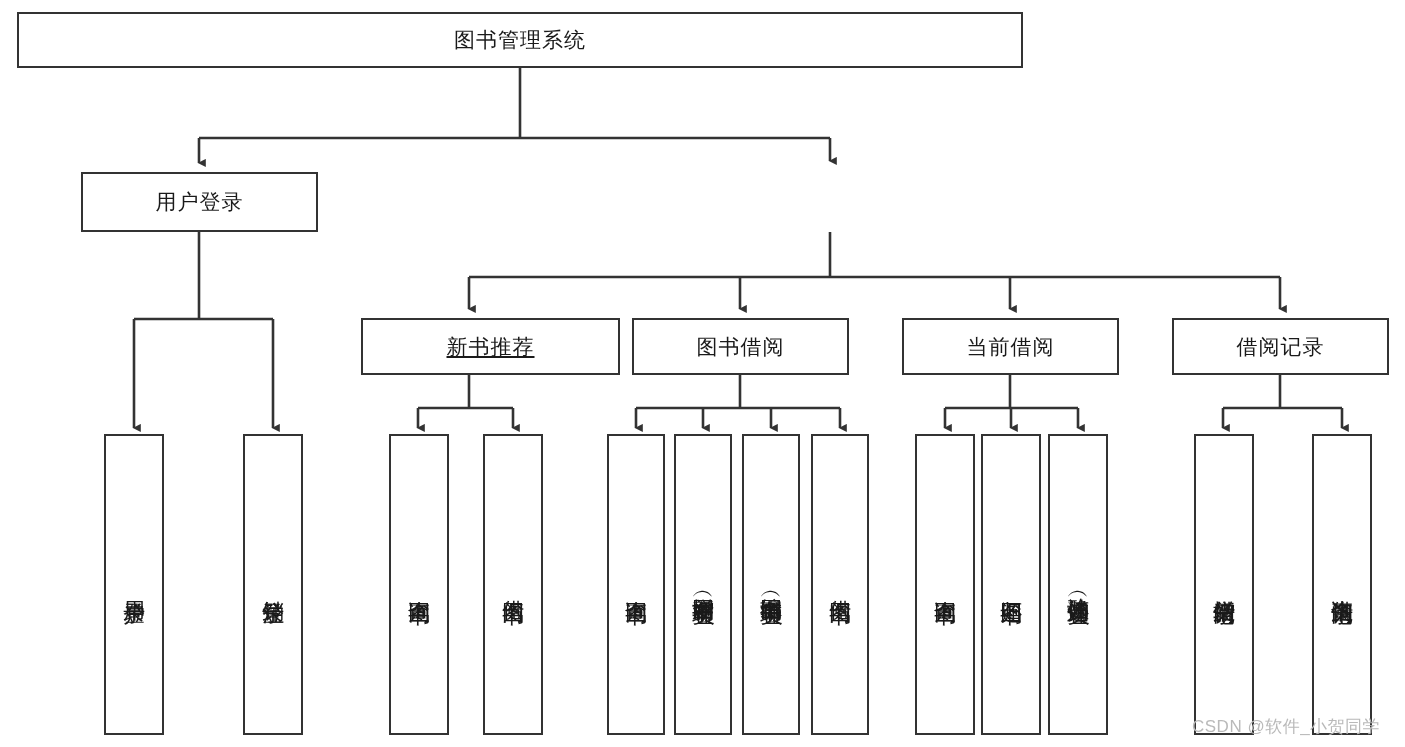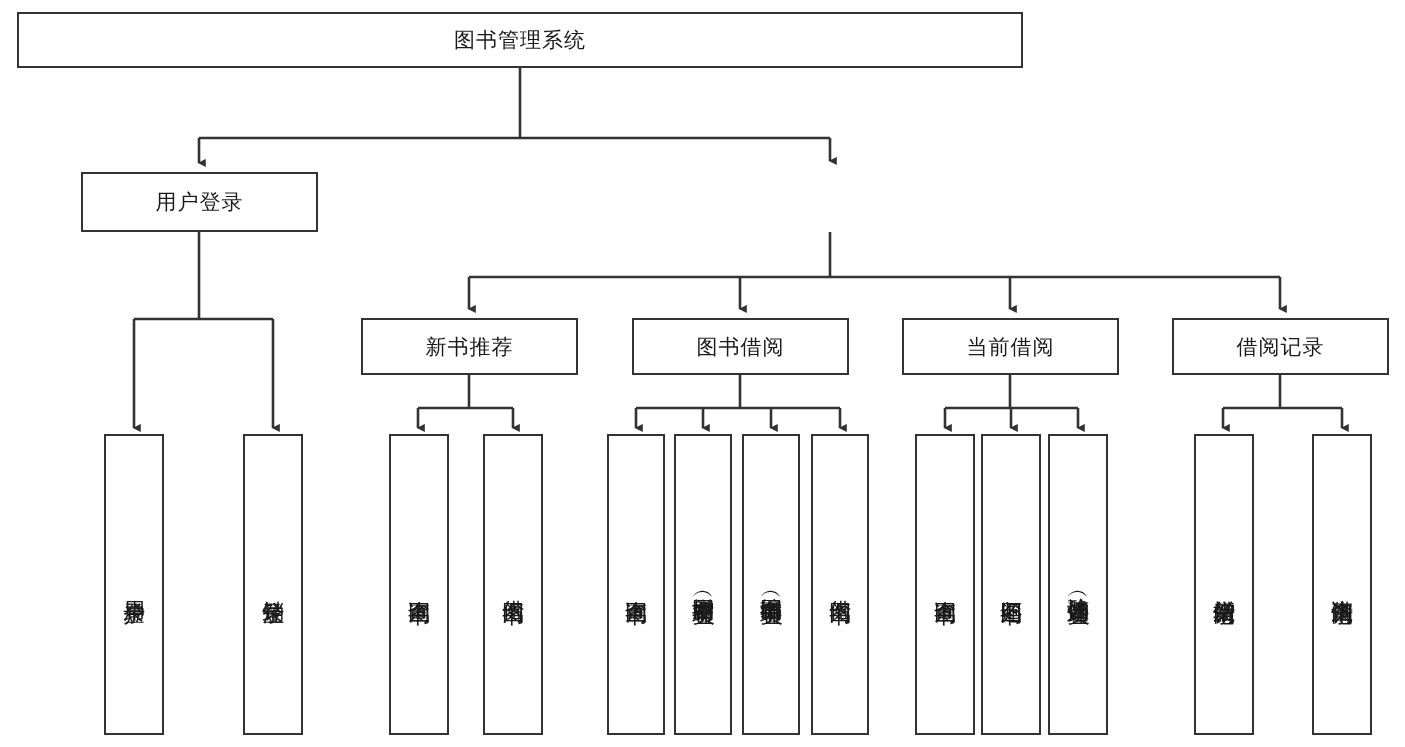--- a/index.html
+++ b/index.html
@@ -123,21 +123,21 @@
   </svg>
 
   <div class="node horiz" style="left:17px; top:12px; width:1006px; height:56px;">
     <span>图书管理系统</span>
   </div>
 
   <div class="node horiz" style="left:81px; top:172px; width:237px; height:60px;">
     <span>用户登录</span>
   </div>
 
-  <div class="node horiz" style="left:361px; top:318px; width:217px; height:57px;">
+  <div class="node horiz" style="left:361px; top:318px; width:259px; height:57px;text-decoration:underline;">
     <span>新书推荐</span>
   </div>
   <div class="node horiz" style="left:632px; top:318px; width:217px; height:57px;">
     <span>图书借阅</span>
   </div>
   <div class="node horiz" style="left:1172px; top:318px; width:217px; height:57px;">
     <span>借阅记录</span>
   </div>
   <div class="node horiz" style="left:902px; top:318px; width:217px; height:57px;">
     <span>当前借阅</span>
@@ -180,14 +180,15 @@
     <span class="vtext">确认归还（管理员）</span>
   </div>
 
   <div class="node vert" style="left:1194px; top:434px; width:60px; height:301px;">
     <span class="vtext">新增借阅记录</span>
   </div>
   <div class="node vert" style="left:1312px; top:434px; width:60px; height:301px;">
     <span class="vtext">查询借阅记录</span>
   </div>
 
+  <div class="watermark" style="left:1192px; top:715px;">CSDN @软件_小贺同学</div>
 
 </div>
 
 </body></html>

